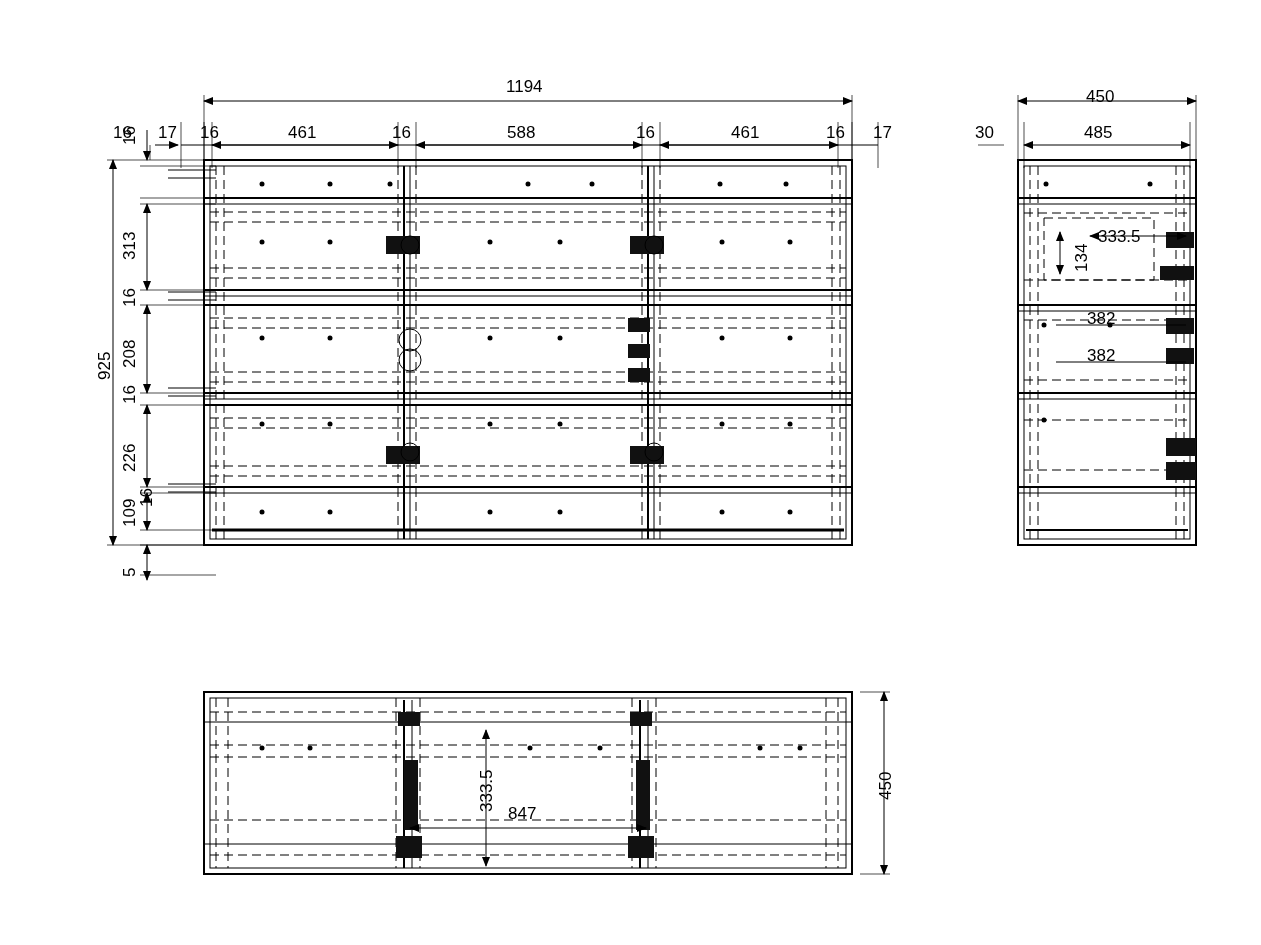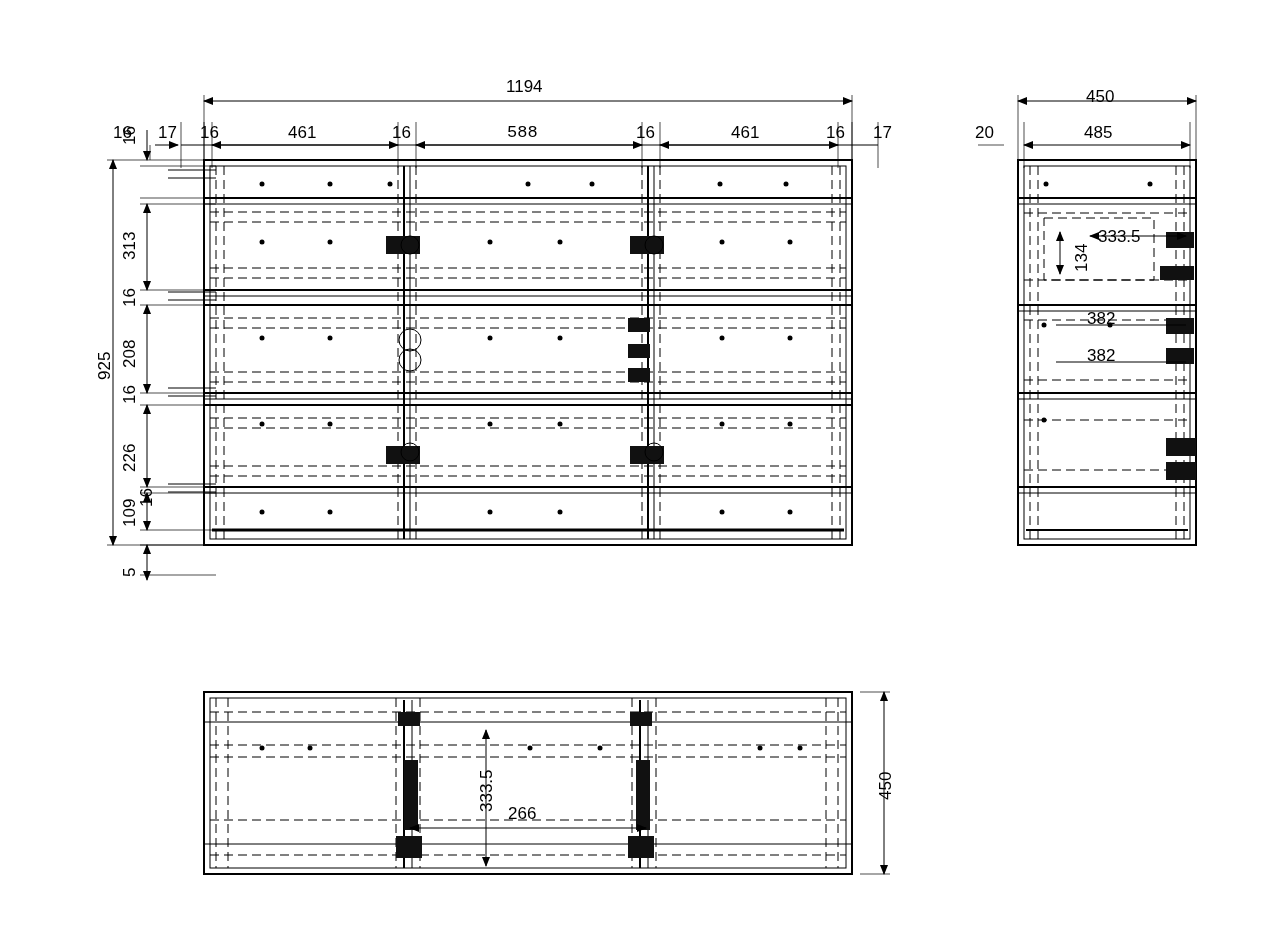--- a/index.html
+++ b/index.html
@@ -314,43 +314,43 @@
     </g>
   </svg>
 
   <div class="dim" style="left:506px; top:78px;">1194</div>
 
   <div class="dim" style="left:113px; top:124px;">16</div>
   <div class="dim" style="left:158px; top:124px;">17</div>
   <div class="dim" style="left:200px; top:124px;">16</div>
   <div class="dim" style="left:288px; top:124px;">461</div>
   <div class="dim" style="left:392px; top:124px;">16</div>
-  <div class="dim" style="left:507px; top:124px;font-family:Liberation Mono, monospace;">588</div>
+  <div class="dim" style="left:507px; top:124px;">588</div>
   <div class="dim" style="left:636px; top:124px;">16</div>
   <div class="dim" style="left:731px; top:124px;">461</div>
   <div class="dim" style="left:826px; top:124px;">16</div>
   <div class="dim" style="left:873px; top:124px;">17</div>
 
   <div class="dim vert" style="left:96px; top:380px; transform:rotate(-90deg);">925</div>
 
   <div class="dim vert" style="left:121px; top:145px; transform:rotate(-90deg);">16</div>
   <div class="dim vert" style="left:121px; top:260px; transform:rotate(-90deg);">313</div>
   <div class="dim vert" style="left:121px; top:307px; transform:rotate(-90deg);">16</div>
   <div class="dim vert" style="left:121px; top:368px; transform:rotate(-90deg);">208</div>
   <div class="dim vert" style="left:121px; top:404px; transform:rotate(-90deg);">16</div>
   <div class="dim vert" style="left:121px; top:472px; transform:rotate(-90deg);">226</div>
   <div class="dim vert" style="left:138px; top:507px; transform:rotate(-90deg);">16</div>
   <div class="dim vert" style="left:121px; top:527px; transform:rotate(-90deg);">109</div>
   <div class="dim vert" style="left:121px; top:577px; transform:rotate(-90deg);">5</div>
 
   <div class="dim" style="left:1086px; top:88px;">450</div>
   <div class="dim" style="left:1084px; top:124px;">485</div>
-  <div class="dim" style="left:975px; top:124px;">20</div>
+  <div class="dim" style="left:975px; top:124px;">30</div>
   <div class="dim vert" style="left:1073px; top:272px; transform:rotate(-90deg);">134</div>
   <div class="dim" style="left:1098px; top:228px;">333.5</div>
   <div class="dim" style="left:1087px; top:310px;">382</div>
   <div class="dim" style="left:1087px; top:347px;">382</div>
 
   <div class="dim vert" style="left:877px; top:800px; transform:rotate(-90deg);">450</div>
   <div class="dim vert" style="left:478px; top:812px; transform:rotate(-90deg);">333.5</div>
-  <div class="dim" style="left:508px; top:805px;">266</div>
+  <div class="dim" style="left:508px; top:805px;">847</div>
 
 </div>
 
 </body></html>

